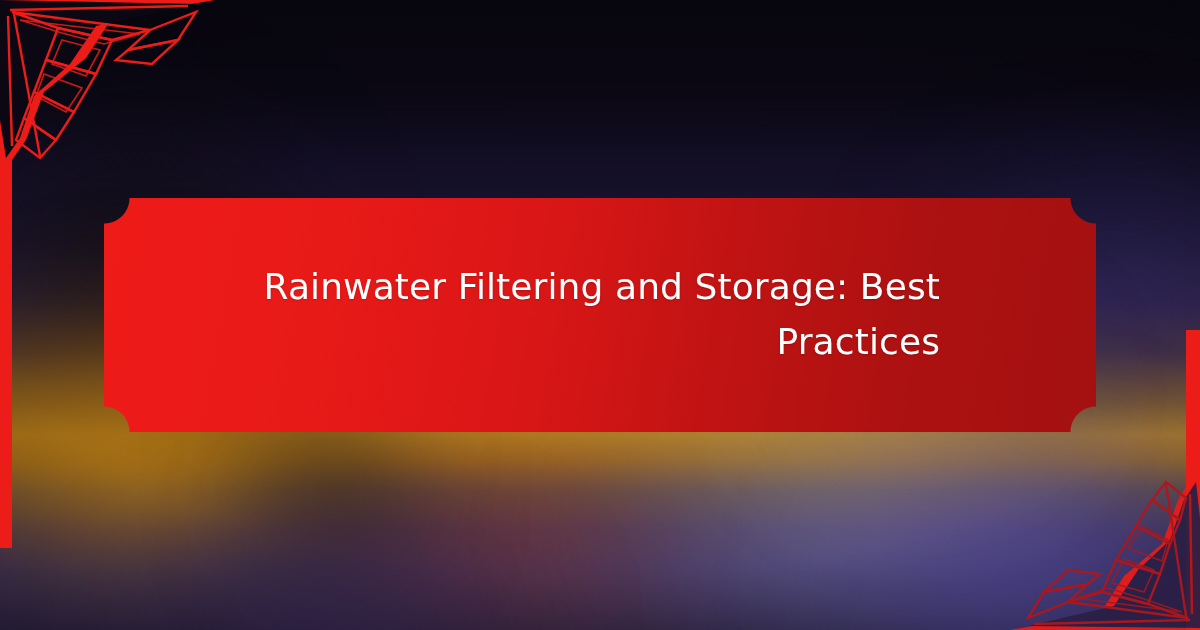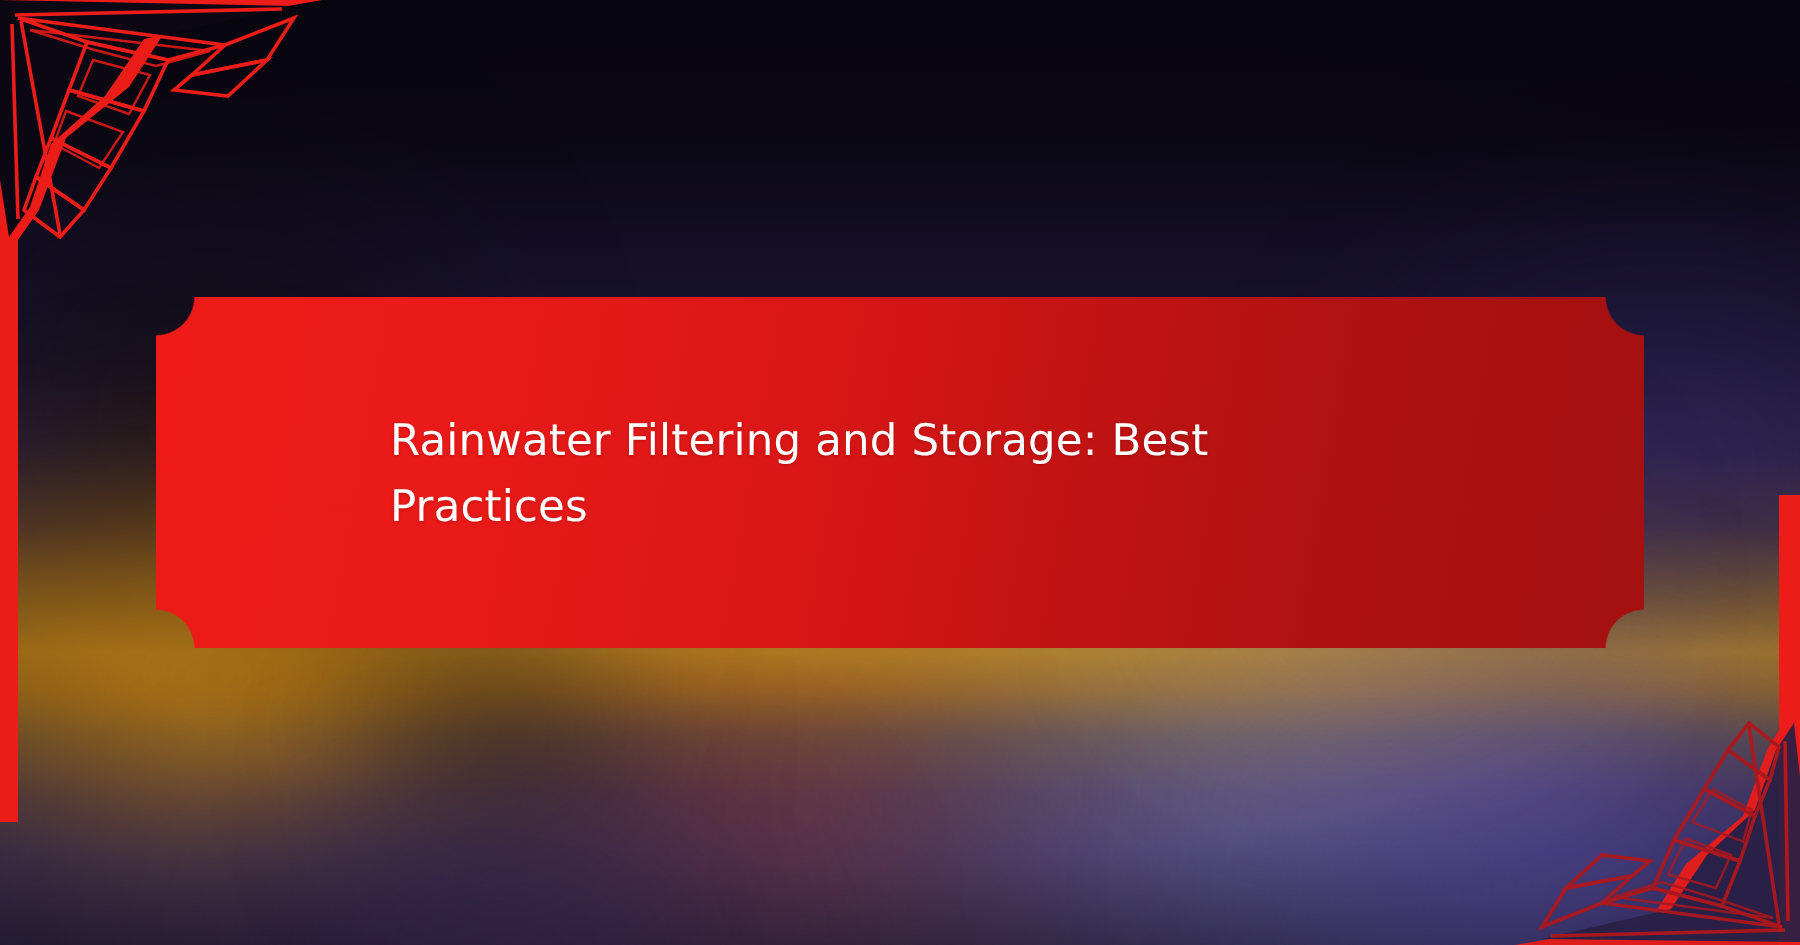--- a/index.html
+++ b/index.html
@@ -98,23 +98,23 @@
     -webkit-mask-composite: source-in;
     mask-image:
       radial-gradient(circle 26px at 0px 0px, transparent 0 25px, #000 26px),
       radial-gradient(circle 26px at 100% 0px, transparent 0 25px, #000 26px),
       radial-gradient(circle 26px at 0px 100%, transparent 0 25px, #000 26px),
       radial-gradient(circle 26px at 100% 100%, transparent 0 25px, #000 26px);
     mask-composite: intersect;
   }
   .banner-title {
     width: 680px;
-    text-align: left;
+    text-align: right;
     color: #ffffff;
-    font-size: 29px;
+    font-size: 36px;
     line-height: 1.52;
     font-weight: 400;
     letter-spacing: .1px;
     text-shadow: 0 1px 2px rgba(90,0,0,0.28);
   }
 </style>
 </head>
 <body>
 
 <div id="canvas">

